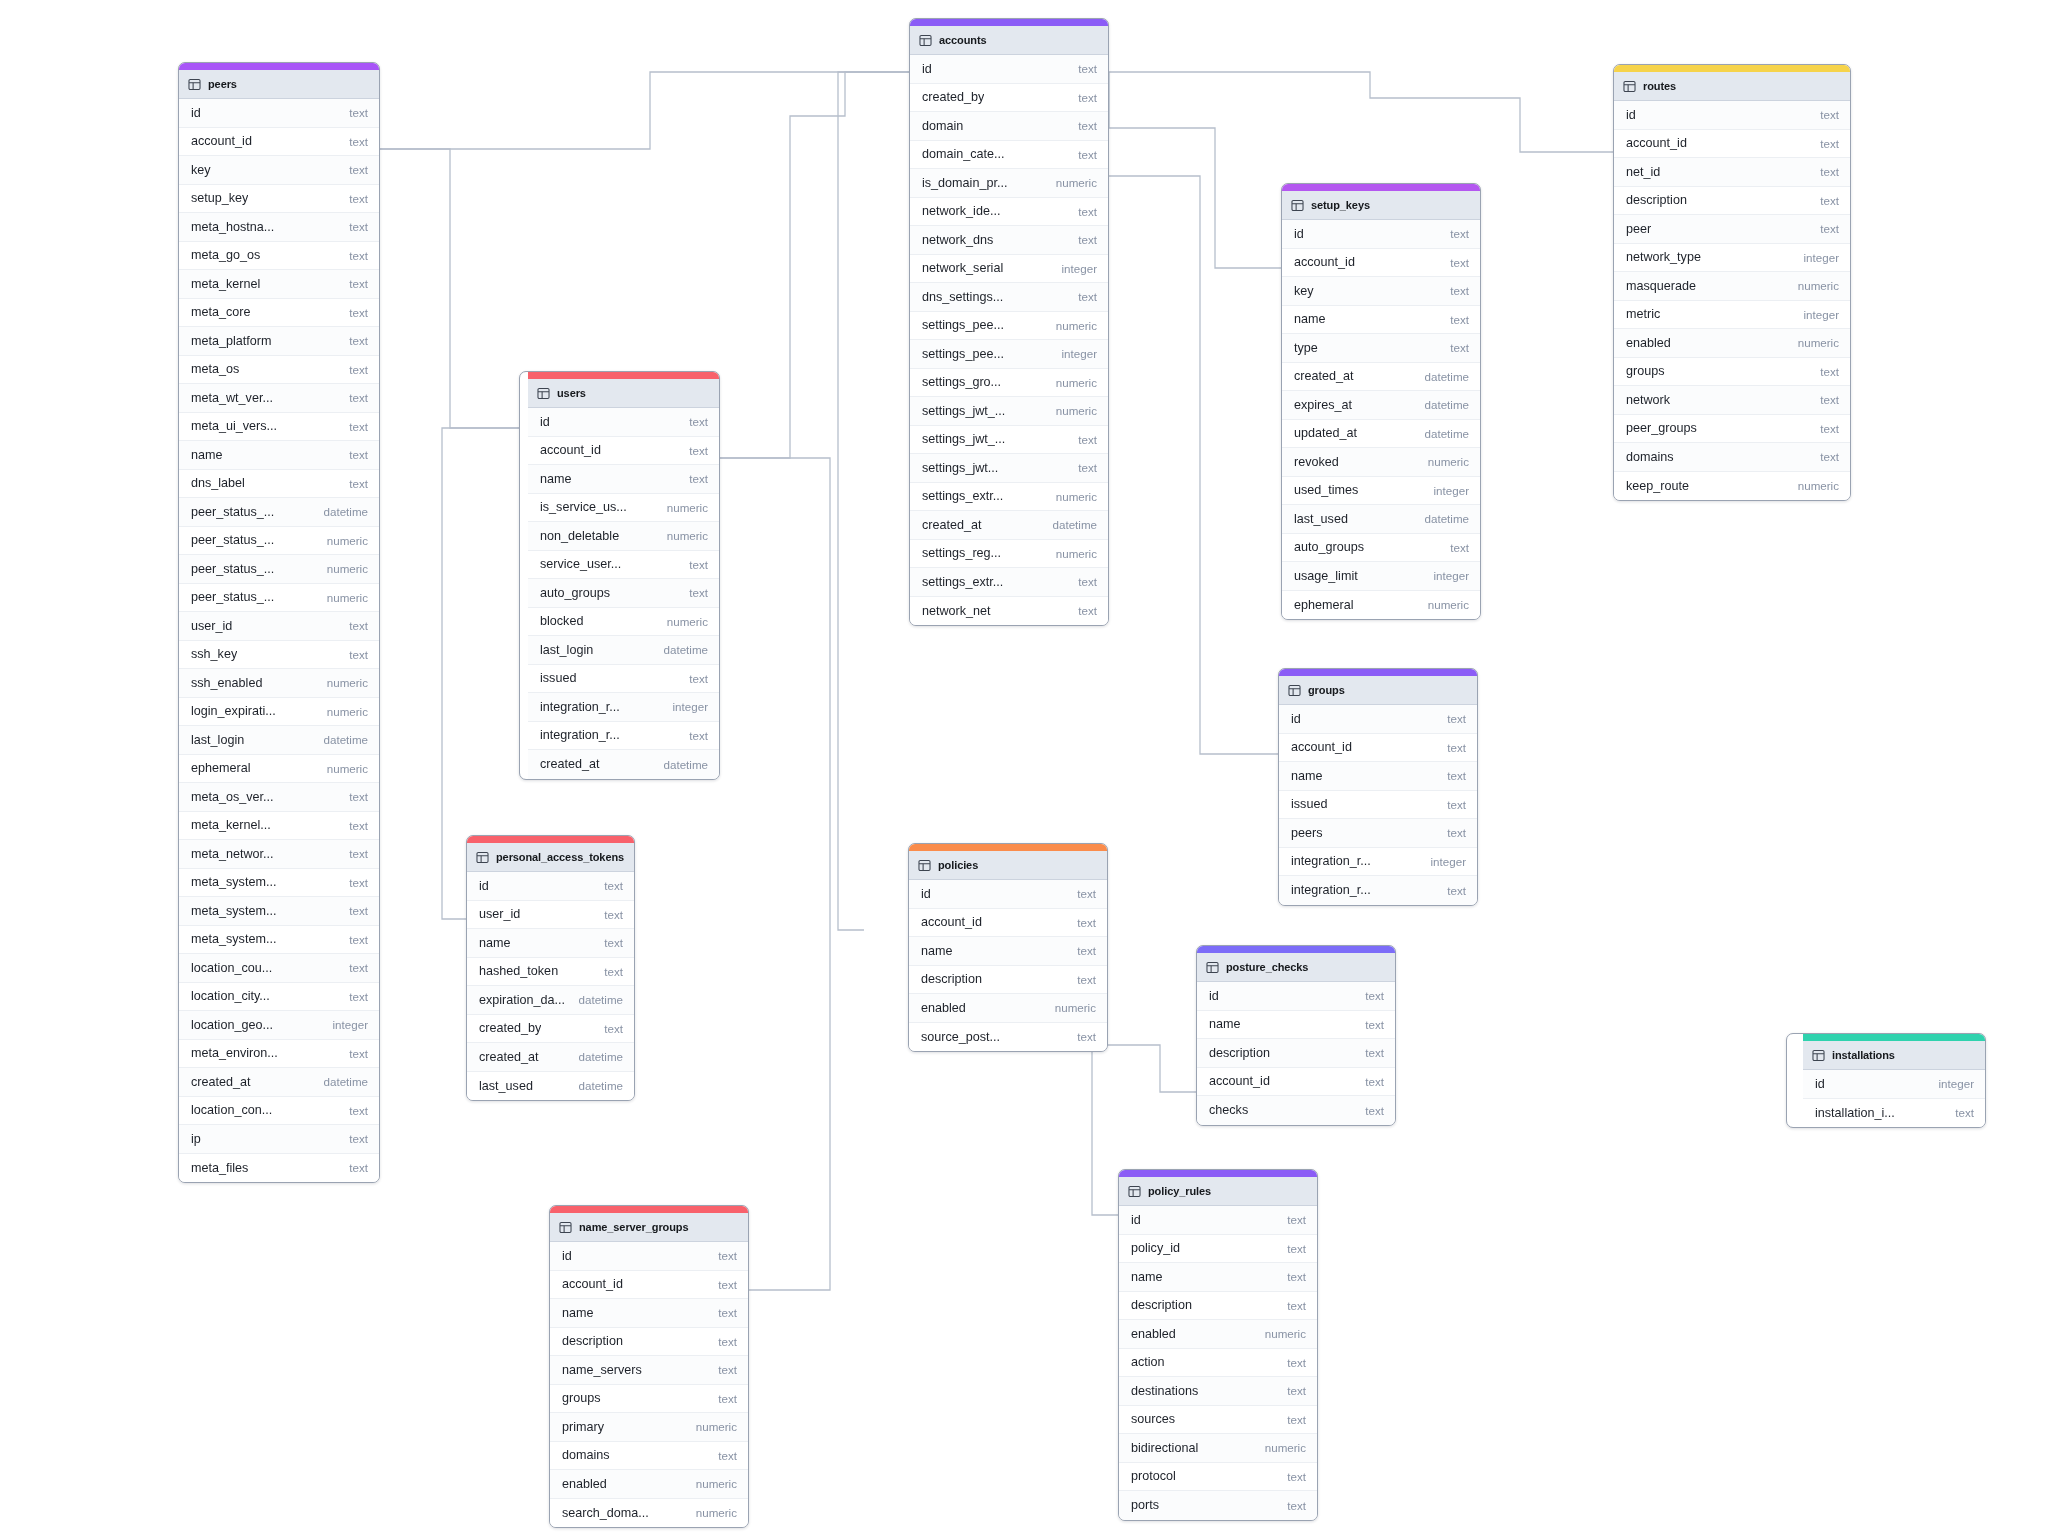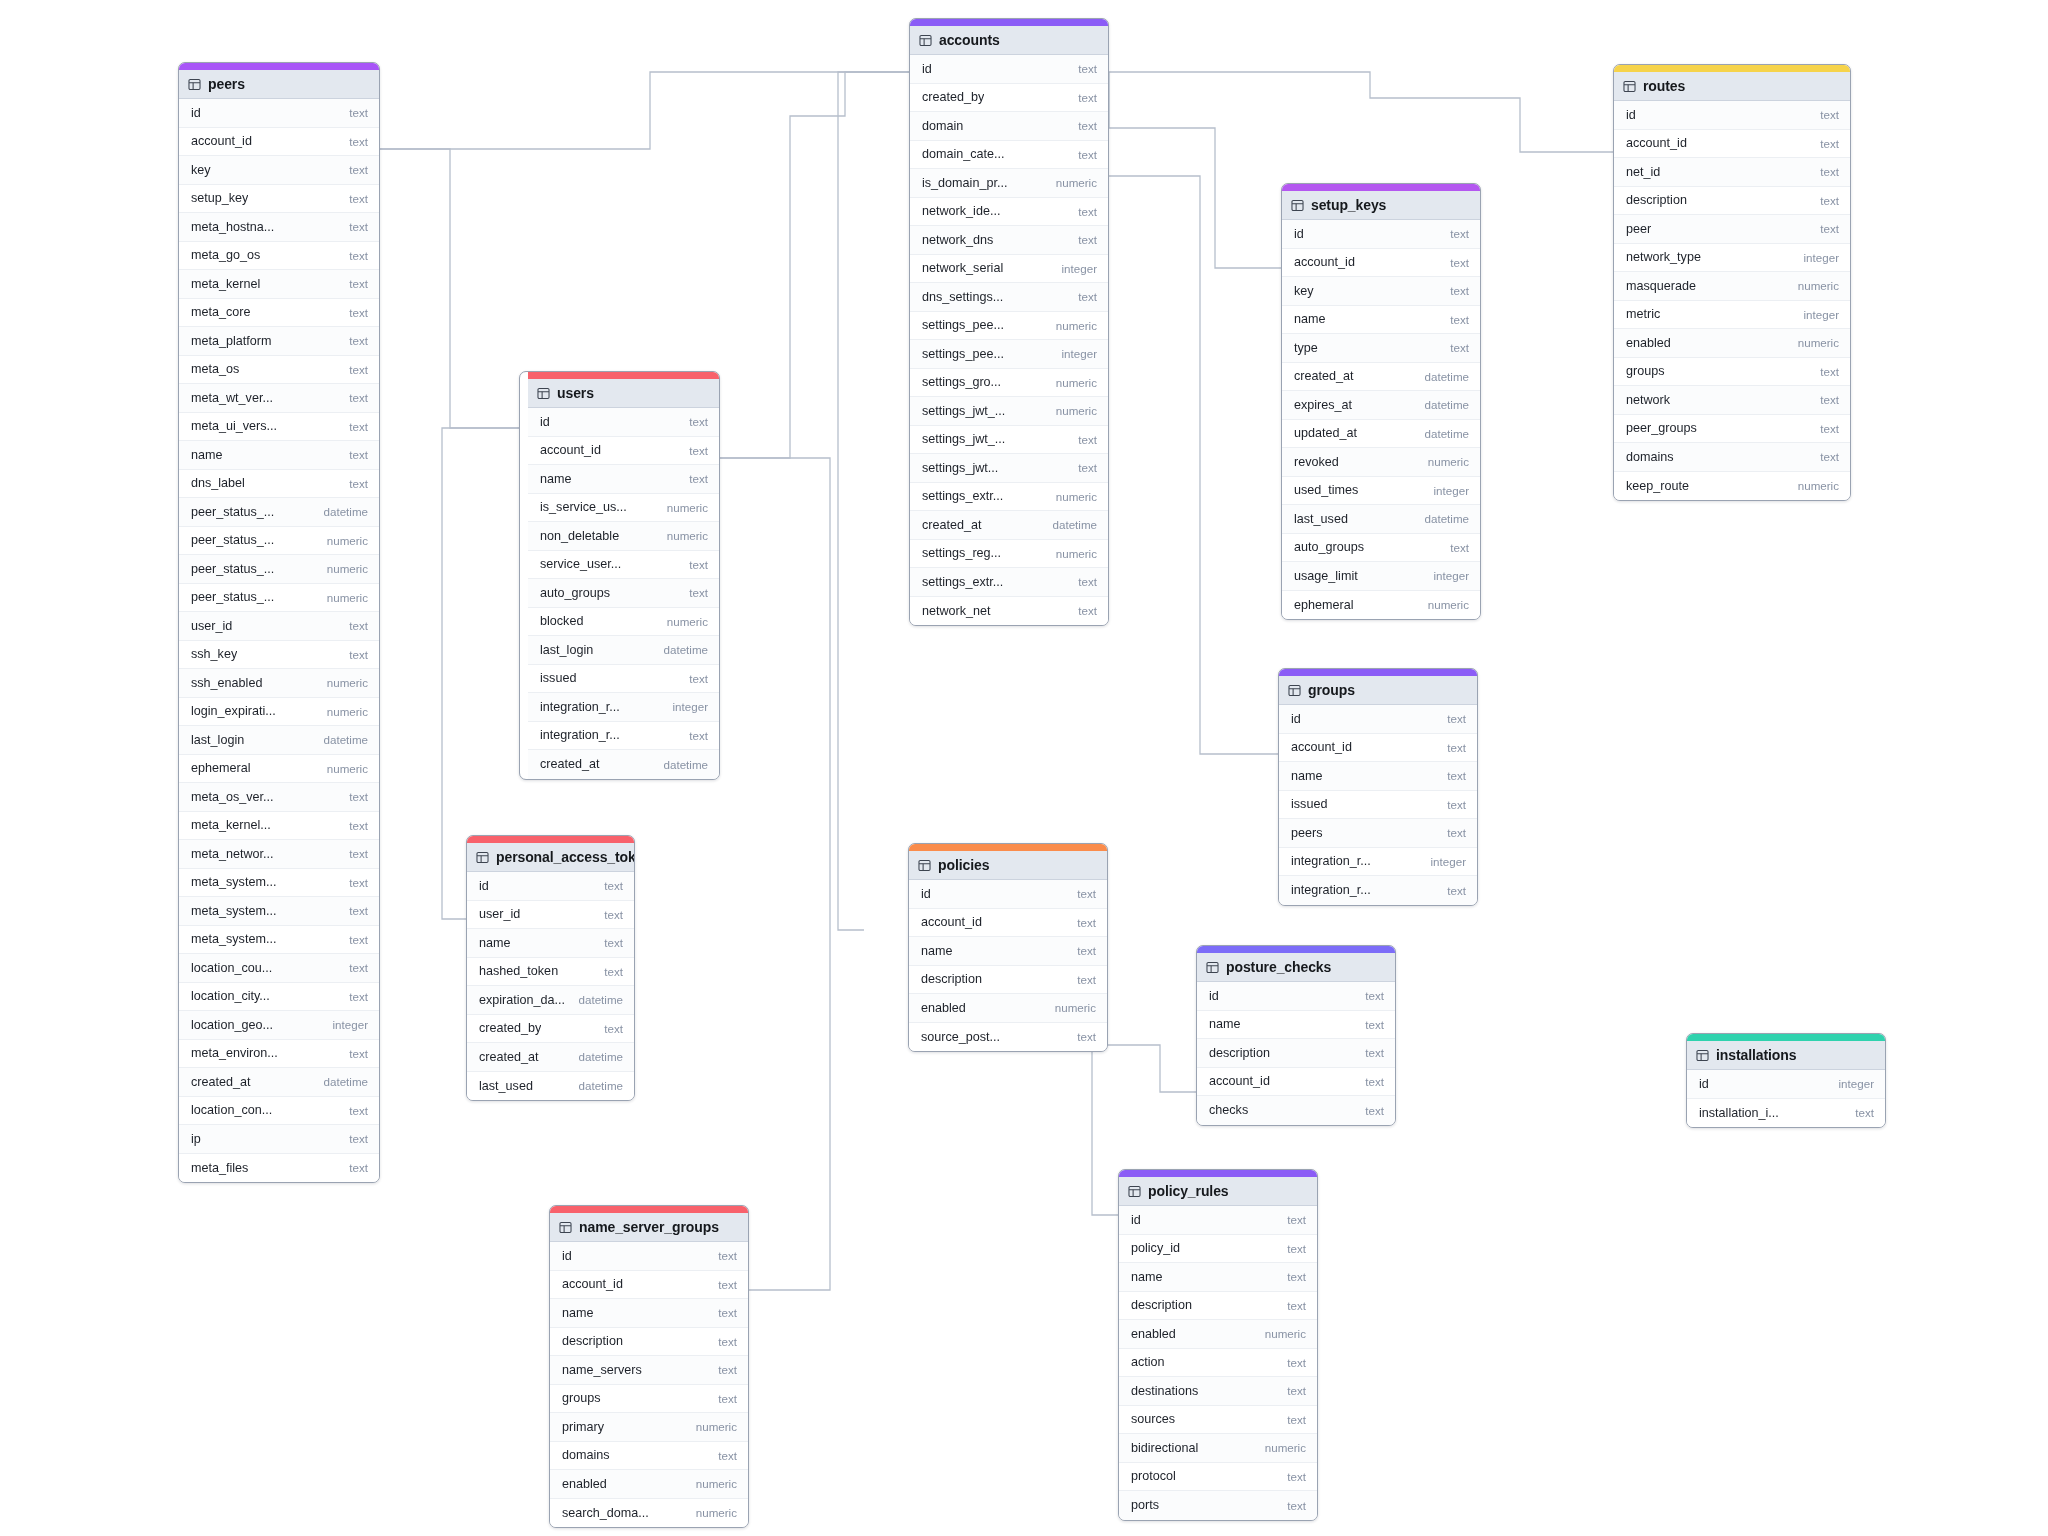--- a/index.html
+++ b/index.html
@@ -37,21 +37,21 @@
   .thead {
     display: flex;
     align-items: center;
     gap: 7px;
     background: #e3e8ef;
     padding: 6px 9px 6px 9px;
     height: 29px;
     border-bottom: 1px solid #ccd3de;
   }
   .thead .tname {
-    font-size: 14px;
+    font-size: 11px;
     font-weight: bold;
     color: #16191d;
     letter-spacing: -0.1px;
     white-space: nowrap;
   }
   .tbl-icon { flex: 0 0 auto; display:block; }
   .row {
     display: flex;
     align-items: center;
     justify-content: space-between;
@@ -685,21 +685,21 @@
         </div>
         <div class="row">
           <span class="col">account_id</span>
           <span class="typ">text</span>
         </div>
         <div class="row">
           <span class="col">checks</span>
           <span class="typ">text</span>
         </div>
       </div>
-      <div class="table-card" style="left: 1686px; top: 1033px; width: 200px;">
+      <div class="table-card" style="left: 1786px; top: 1033px; width: 200px; padding-left: 16px;">
         <div class="accent" style="background: rgb(47, 210, 174);"></div>
         <div class="thead">
           <svg width="13" height="13" viewBox="0 0 16 16" class="tbl-icon">
             <rect x="1.2" y="1.8" width="13.6" height="12.4" rx="1.6" fill="none" stroke="#3d4450" stroke-width="1.3"></rect>
             <line x1="1.2" y1="5.8" x2="14.8" y2="5.8" stroke="#3d4450" stroke-width="1.3"></line>
             <line x1="6.3" y1="5.8" x2="6.3" y2="14.2" stroke="#3d4450" stroke-width="1.3"></line>
           </svg>
           <span class="tname">installations</span>
         </div>
         <div class="row">

